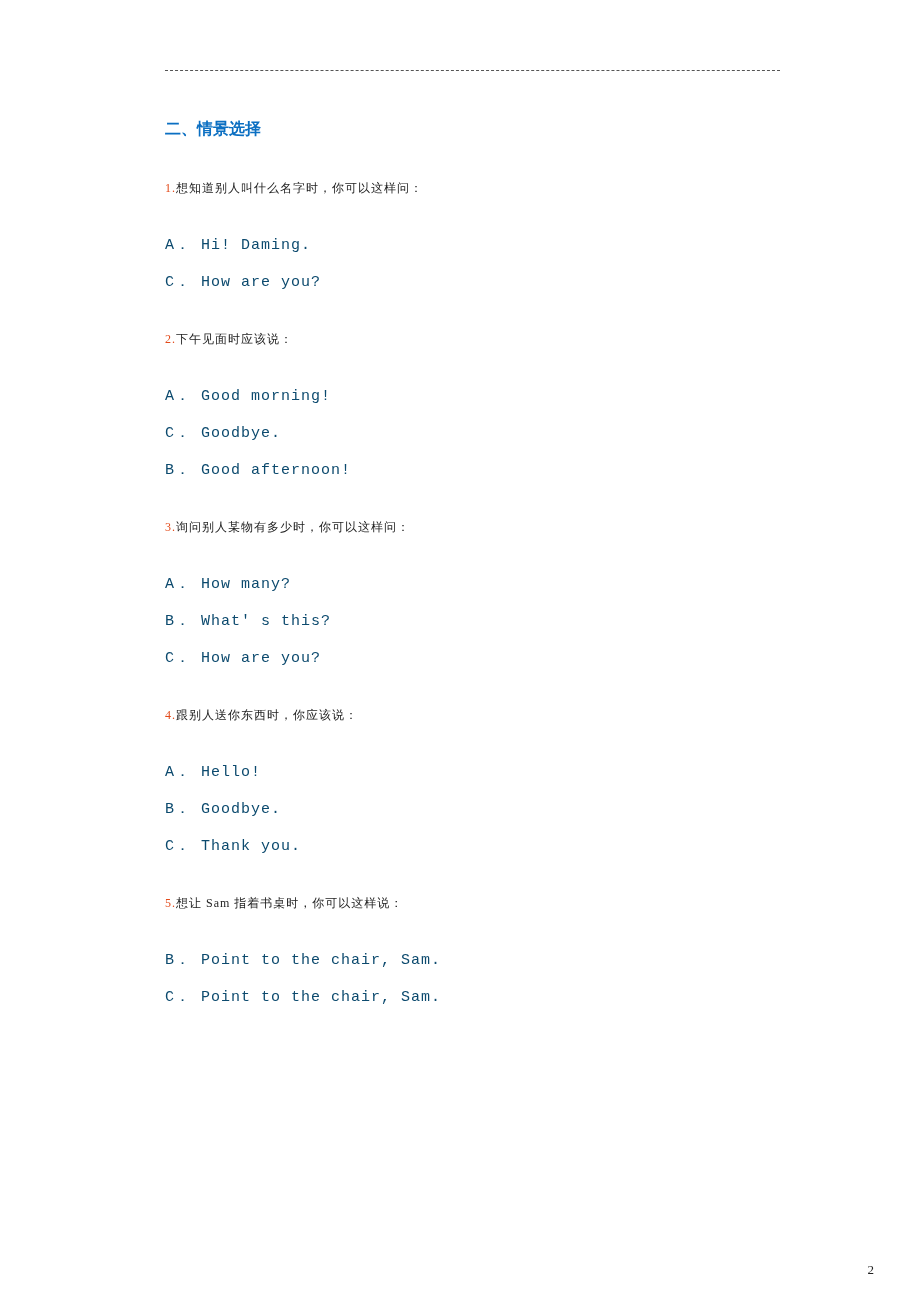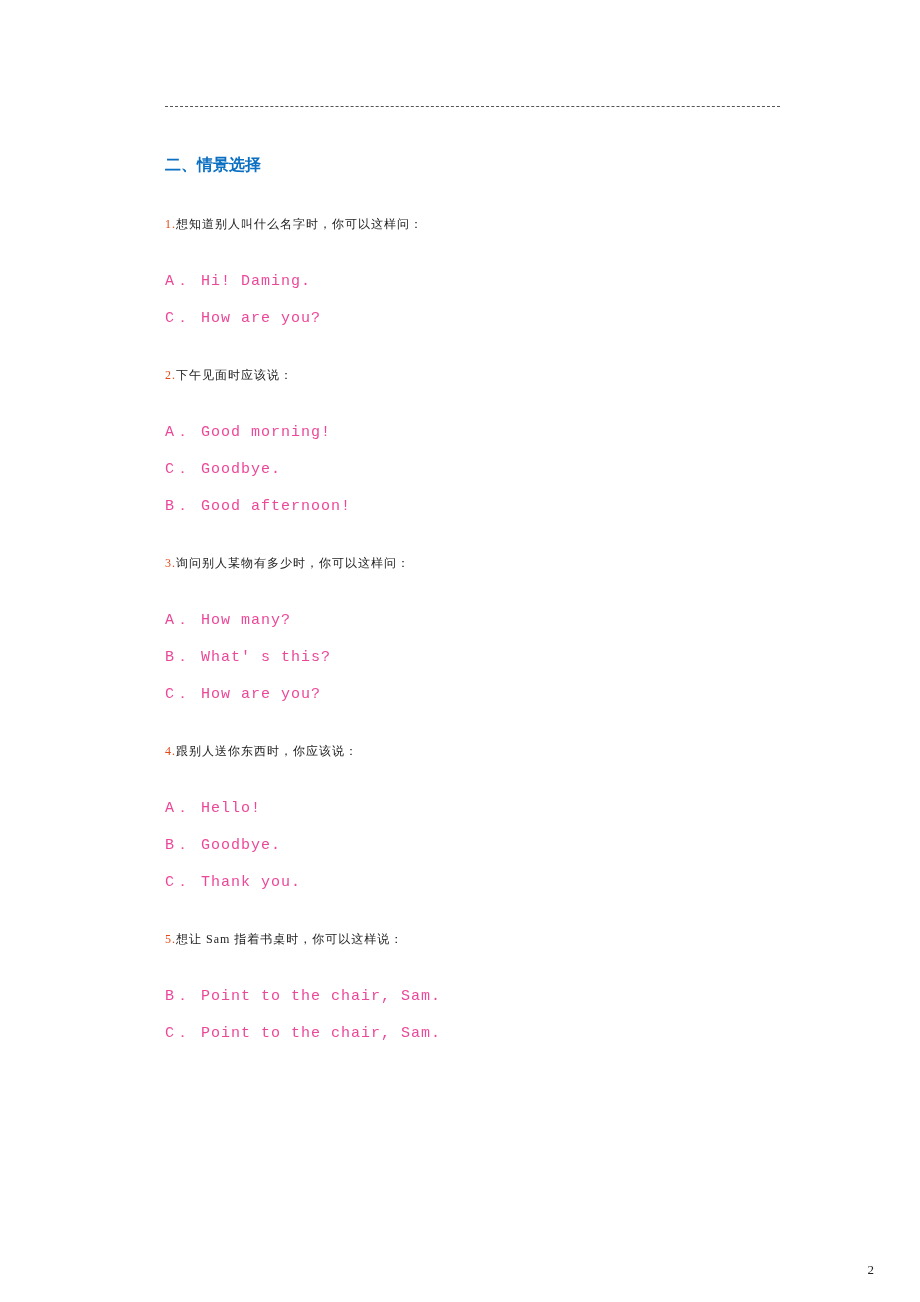--- a/index.html
+++ b/index.html
@@ -4,21 +4,21 @@
 <style>
   * { margin: 0; padding: 0; box-sizing: border-box; }
   body {
     background: #ffffff;
     width: 920px;
     height: 1302px;
     position: relative;
     font-family: "SimSun", "宋体", serif;
   }
   .page {
-    padding: 106px 130px 0 165px;
+    padding: 70px 130px 0 165px;
     position: relative;
   }
   .top-rule {
     border-top: 1px dashed #555;
     width: 615px;
     margin: 0 0 48px 0;
   }
   .section-heading {
     color: #0b6fc2;
     font-size: 16px;
@@ -34,21 +34,21 @@
     font-family: "SimSun", "宋体", serif;
   }
   .q-num {
     color: #e34a1a;
   }
   .choices {
     margin-bottom: 40px;
   }
   .choice {
     font-size: 15px;
-    color: #ec4899;
+    color: #0c4a6e;
     font-family: "Courier New", "SimSun", monospace;
     letter-spacing: 1px;
     margin-bottom: 18px;
     white-space: pre;
   }
   .page-number {
     position: absolute;
     right: 46px;
     bottom: 24px;
     font-size: 13px;

